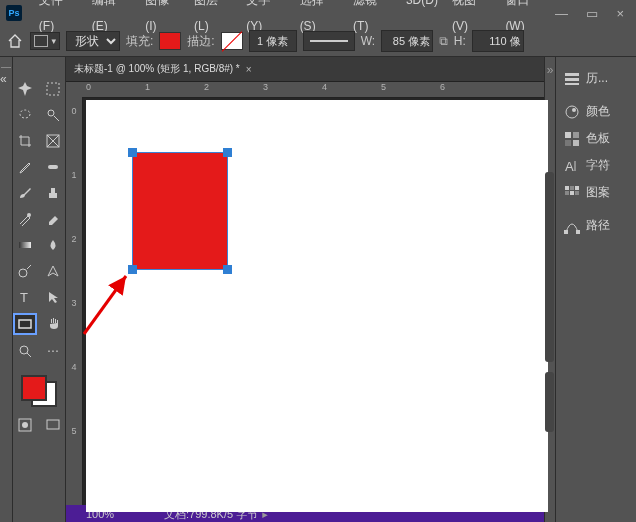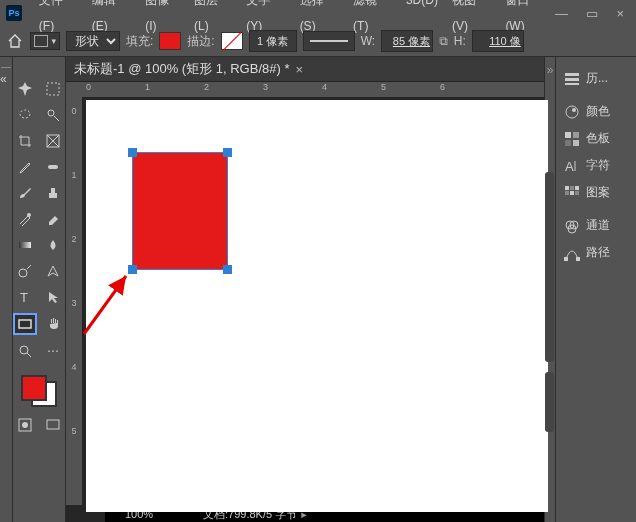--- a/index.html
+++ b/index.html
@@ -13,44 +13,44 @@
   .opt-swatch{width:30px;height:18px;background:#3a3a3a;border:1px solid #2a2a2a;display:flex;align-items:center;justify-content:space-between;padding:0 3px;box-sizing:border-box;}
   .opt-swatch .rect{width:12px;height:10px;border:1px solid #aaa;}
   .opt-select{background:#3a3a3a;border:1px solid #2a2a2a;color:#ddd;height:20px;font-size:12px;padding:0 4px;}
   .opt-label{color:#c8c8c8;}
   .fill-sw{width:20px;height:16px;background:#e41a1a;border:1px solid #333;}
   .stroke-sw{width:20px;height:16px;background:#fff;border:1px solid #333;position:relative;}
   .stroke-sw::after{content:"";position:absolute;width:140%;height:0;border-top:1px solid #e00;top:50%;left:-20%;transform:rotate(-45deg);}
   .stroke-input{width:42px;height:18px;background:#3a3a3a;border:1px solid #2a2a2a;color:#ddd;text-align:center;font-size:11px;}
   .dash-line{width:50px;height:18px;background:#3a3a3a;border:1px solid #2a2a2a;display:flex;align-items:center;justify-content:center;}
   .dash-line div{width:38px;height:0;border-top:2px solid #ccc;}
-  .wh-input{width:46px;height:18px;background:#3a3a3a;border:1px solid #2a2a2a;color:#ddd;font-size:11px;text-align:right;padding-right:2px;text-decoration:underline;}
+  .wh-input{width:46px;height:18px;background:#3a3a3a;border:1px solid #2a2a2a;color:#ddd;font-size:11px;text-align:right;padding-right:2px;}
   .main{display:flex;height:466px;}
   .left-spine{width:12px;background:#535353;border-right:1px solid #2c2c2c;}
   .spine-knob{width:10px;height:6px;border-bottom:1px solid #888;margin:4px auto;}
   .toolbox{width:52px;background:#535353;border-right:1px solid #2c2c2c;display:flex;flex-direction:column;align-items:center;padding-top:22px;position:relative;}
   .tool-row{display:flex;gap:6px;margin-bottom:6px;}
   .tool-btn{width:20px;height:18px;display:flex;align-items:center;justify-content:center;border:1px solid transparent;position:relative;}
   .tool-btn.active{background:#2f2f2f;border:2px solid #6aa0ff;}
   .colorbox{position:relative;width:36px;height:32px;margin-top:8px;}
   .fg-color{position:absolute;width:22px;height:22px;background:#e41a1a;border:2px solid #333;top:0;left:0;z-index:2;}
   .bg-color{position:absolute;width:22px;height:22px;background:#fff;border:2px solid #333;bottom:0;right:0;}
   .center{flex:1;display:flex;flex-direction:column;background:#262626;}
-  .tabbar{height:24px;background:#3a3a3a;display:flex;align-items:center;padding-left:8px;border-bottom:1px solid #222;font-size:13px;color:#ddd;}
+  .tabbar{height:24px;background:#3a3a3a;display:flex;align-items:center;padding-left:8px;border-bottom:1px solid #222;font-size:10px;color:#ddd;}
   .tabbar .close{margin-left:6px;color:#bbb;}
   .canvas-area{flex:1;background:#262626;display:flex;position:relative;}
   .ruler-v{width:16px;background:#535353;color:#b5b5b5;font-size:9px;display:flex;flex-direction:column;align-items:center;padding-top:24px;gap:54px;border-right:1px solid #222;}
   .ruler-h{height:16px;background:#535353;position:absolute;top:0;left:16px;right:0;display:flex;color:#b5b5b5;font-size:9px;border-bottom:1px solid #222;padding-left:4px;box-sizing:border-box;}
   .ruler-h span{margin-right:54px;}
   .canvas{position:absolute;top:18px;left:20px;width:462px;height:412px;background:#fff;}
   .shape{position:absolute;top:52px;left:46px;width:94px;height:116px;background:#e41a1a;border:1.5px solid #3b82d6;}
   .handle{position:absolute;width:7px;height:7px;background:#2f7fd3;border:1px solid #2f7fd3;}
   .h-tl{top:-5px;left:-5px;} .h-tr{top:-5px;right:-5px;} .h-bl{bottom:-5px;left:-5px;} .h-br{bottom:-5px;right:-5px;}
   .arrow{position:absolute;left:-6px;top:170px;}
-  .statusbar{height:18px;background:#000000;display:flex;align-items:center;font-size:11px;color:#ccc;padding-left:20px;margin-left:39px;}
+  .statusbar{height:18px;background:#4c1d95;display:flex;align-items:center;font-size:11px;color:#ccc;padding-left:20px;}
   .statusbar .zoom{width:78px;}
   .right-dock{width:80px;background:#535353;border-left:1px solid #2c2c2c;display:flex;flex-direction:column;padding-top:8px;}
   .panel-row{height:27px;display:flex;align-items:center;padding-left:8px;gap:6px;color:#d5d5d5;font-size:12px;}
   .panel-ic{width:16px;height:16px;}
   .vscroll{position:absolute;right:-10px;top:90px;width:9px;height:190px;background:#454545;border-radius:3px;}
   .vscroll2{position:absolute;right:-10px;top:290px;width:9px;height:60px;background:#454545;border-radius:3px;}
   
   svg{pointer-events:none;}
   .right-sep{height:6px;}
   .dock-spine{width:10px;background:#535353;border-left:1px solid #2c2c2c;}
@@ -362,28 +362,20 @@
           <rect x="11" y="1" width="4" height="4" fill="#ccc"></rect>
           <rect x="1" y="6" width="4" height="4" fill="#888"></rect>
           <rect x="6" y="6" width="4" height="4" fill="#ccc"></rect>
           <rect x="11" y="6" width="4" height="4" fill="#888"></rect>
         </svg>
         <span>图案</span>
       </div>
     <div class="right-sep"></div>
     <div class="panel-row">
         <svg class="panel-ic" width="16" height="16">
-          <circle cx="6" cy="7" r="4" fill="none" stroke="#ccc"></circle>
-          <circle cx="10" cy="7" r="4" fill="none" stroke="#ccc"></circle>
-          <circle cx="8" cy="11" r="4" fill="none" stroke="#ccc"></circle>
-        </svg>
-        <span>通道</span>
-      </div>
-    <div class="panel-row">
-        <svg class="panel-ic" width="16" height="16">
           <path d="M2 14 Q8 -2 14 14" stroke="#ccc" fill="none"></path>
           <rect x="0" y="12" width="4" height="4" fill="#ccc"></rect>
           <rect x="12" y="12" width="4" height="4" fill="#ccc"></rect>
         </svg>
         <span>路径</span>
       </div>
   </div>
 </div>
 
 </body></html>

